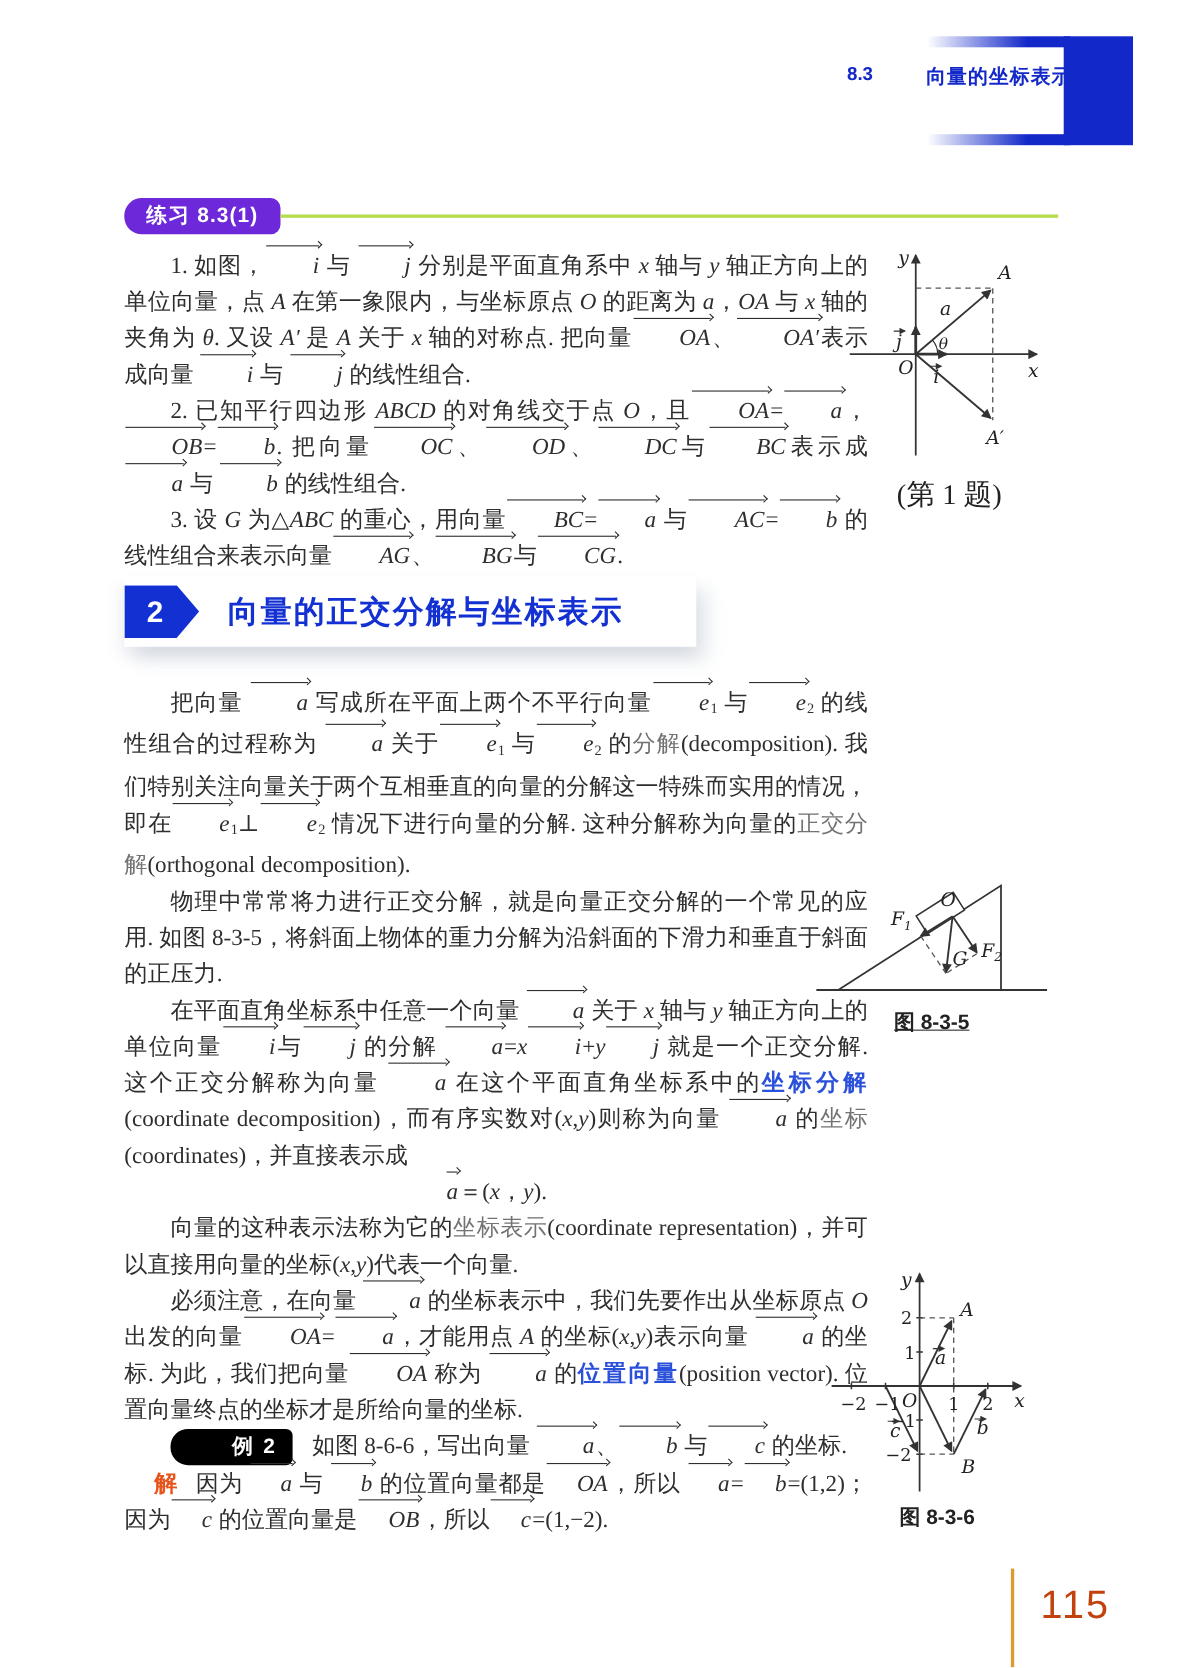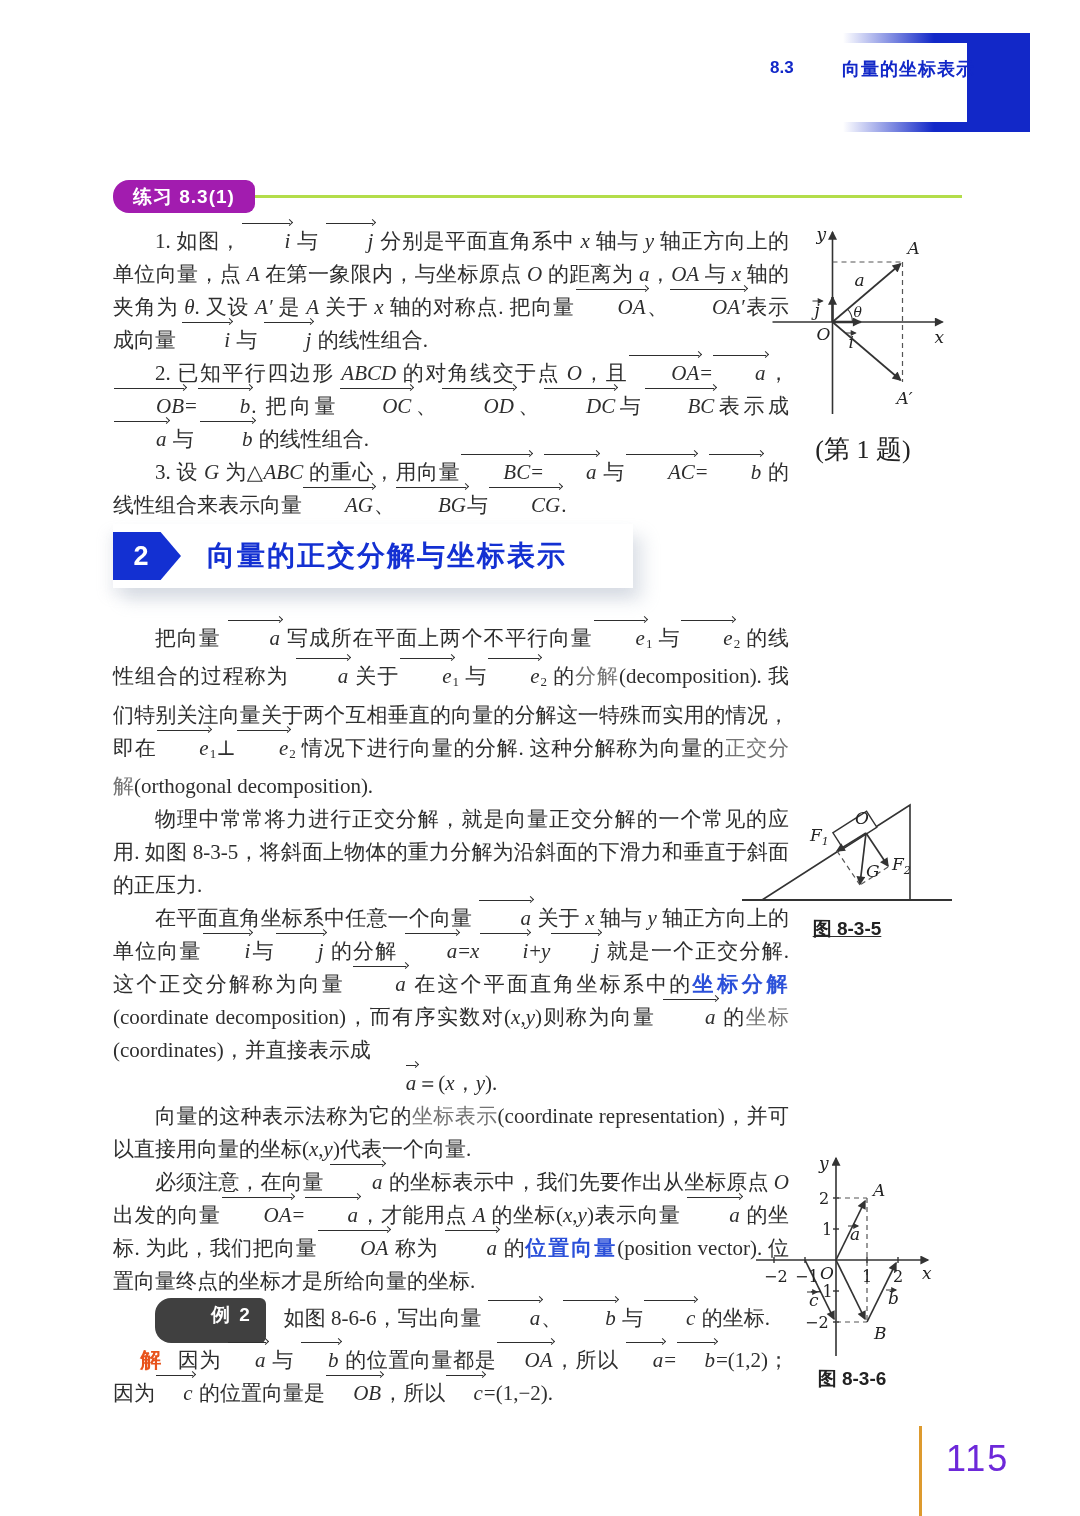--- a/index.html
+++ b/index.html
@@ -9,21 +9,21 @@
   
   .hdr-grad{position:absolute;height:10px;background:linear-gradient(to right,rgba(255,255,255,0),#1228c8 70%);}
   #hdr-grad-top{left:843px;top:33px;width:130px;}
   #hdr-grad-bot{left:843px;top:122px;width:130px;}
   #hdr-box{position:absolute;left:967px;top:33px;width:63px;height:99px;background:#1228c8;}
   #hdr-num{position:absolute;left:770px;top:58px;font:bold 17px "Liberation Sans","DejaVu Sans",sans-serif;color:#1228c8;}
   #hdr-title{position:absolute;left:842px;top:57px;font:bold 18px "Liberation Sans","DejaVu Sans",sans-serif;color:#1228c8;letter-spacing:1px;}
 
   
   #exercise-header{position:absolute;left:113px;top:180px;display:flex;align-items:center;}
-  #exercise-badge{background:#a21caf;color:#fff;font:bold 19px "Liberation Sans","DejaVu Sans",sans-serif;
+  #exercise-badge{background:#6d28d9;color:#fff;font:bold 19px "Liberation Sans","DejaVu Sans",sans-serif;
                   height:33px;line-height:33px;padding:0 20px;border-radius:16px 9px 9px 16px;letter-spacing:1px;}
   #exercise-rule{width:707px;height:3px;background:#b3dd4a;}
 
   
   .textcol{position:absolute;left:113px;width:676px;font-size:21px;line-height:33px;text-align:justify;}
   .textcol p{margin:0;text-indent:2em;}
   #exercises{top:225px;}
   #main-text{top:622px;}
   .formula{text-indent:0 !important;text-align:center;}
 
@@ -40,22 +40,22 @@
   #heading-wrap{position:absolute;left:113px;top:524px;width:520px;height:64px;background:#fff;
                 box-shadow:10px 12px 16px rgba(160,170,190,0.32),-5px 8px 12px rgba(160,170,190,0.15);
                 display:flex;align-items:center;}
   #num-badge{width:68px;height:48px;background:#1330d2;color:#fff;
              clip-path:polygon(0 0,70% 0,100% 50%,70% 100%,0 100%);
              font:bold 27px "Liberation Sans","DejaVu Sans",sans-serif;
              display:flex;align-items:center;justify-content:center;padding-right:12px;box-sizing:border-box;}
   #sec-title{margin-left:26px;font:bold 28px "Liberation Sans","DejaVu Sans",sans-serif;color:#1330d2;letter-spacing:2px;}
 
   
-  .ex-badge{display:inline-block;background:#404040;color:#fff;font:bold 19px "Liberation Sans","DejaVu Sans",sans-serif;
-            height:45px;line-height:33px;padding:0 14px;border-radius:16px 6px 6px 16px;margin-right:18px;
+  .ex-badge{display:inline-block;background:#000000;color:#fff;font:bold 19px "Liberation Sans","DejaVu Sans",sans-serif;
+            height:33px;line-height:33px;padding:0 14px;border-radius:16px 6px 6px 16px;margin-right:18px;
             vertical-align:middle;letter-spacing:2px;}
   .jie{color:#e8531c;font-weight:bold;font-family:"Liberation Sans","DejaVu Sans",sans-serif;margin-right:16px;}
   .solution{text-indent:1.3em !important;}
 
   
   .fig{position:absolute;}
   .fig-caption{text-align:center;font:bold 19px "Liberation Sans","DejaVu Sans",sans-serif;color:#222;margin-top:6px;}
   .fig-caption-serif{text-align:center;font-size:26px;color:#222;margin-top:10px;font-family:"Liberation Serif","DejaVu Serif",serif;}
   #fig-ex1{left:768px;top:222px;width:190px;}
   #fig-835{left:742px;top:778px;width:210px;text-decoration:underline;}
@@ -64,21 +64,21 @@
   .ax{stroke:#333;stroke-width:1.6;fill:none;}
   .vec{stroke:#333;stroke-width:1.7;fill:none;}
   .vecb{stroke:#333;stroke-width:2.5;fill:none;}
   .dash{stroke:#555;stroke-width:1.2;fill:none;stroke-dasharray:5 4;}
   .tick{stroke:#333;stroke-width:1.4;}
   .flab{font-style:italic;font-size:17px;fill:#222;font-family:"DejaVu Serif","Liberation Serif",serif;}
   .flabu{font-style:normal;font-size:16px;fill:#222;font-family:"DejaVu Serif","Liberation Serif",serif;}
 
   
   #pagenum-rule{position:absolute;left:919px;top:1426px;width:3px;height:90px;background:#dd9a2e;}
-  #pagenum{position:absolute;left:946px;top:1438px;font:36px "Liberation Sans","DejaVu Sans",sans-serif;color:#6d28d9;letter-spacing:2px;text-align:center;}
+  #pagenum{position:absolute;left:946px;top:1438px;font:36px "Liberation Sans","DejaVu Sans",sans-serif;color:#c2410c;letter-spacing:2px;text-align:center;}
 </style>
 </head>
 <body>
 
 <div id="page">
 
   <div class="hdr-grad" id="hdr-grad-top"></div>
   <div class="hdr-grad" id="hdr-grad-bot"></div>
   <div id="hdr-box"></div>
   <div id="hdr-num">8.3</div>

